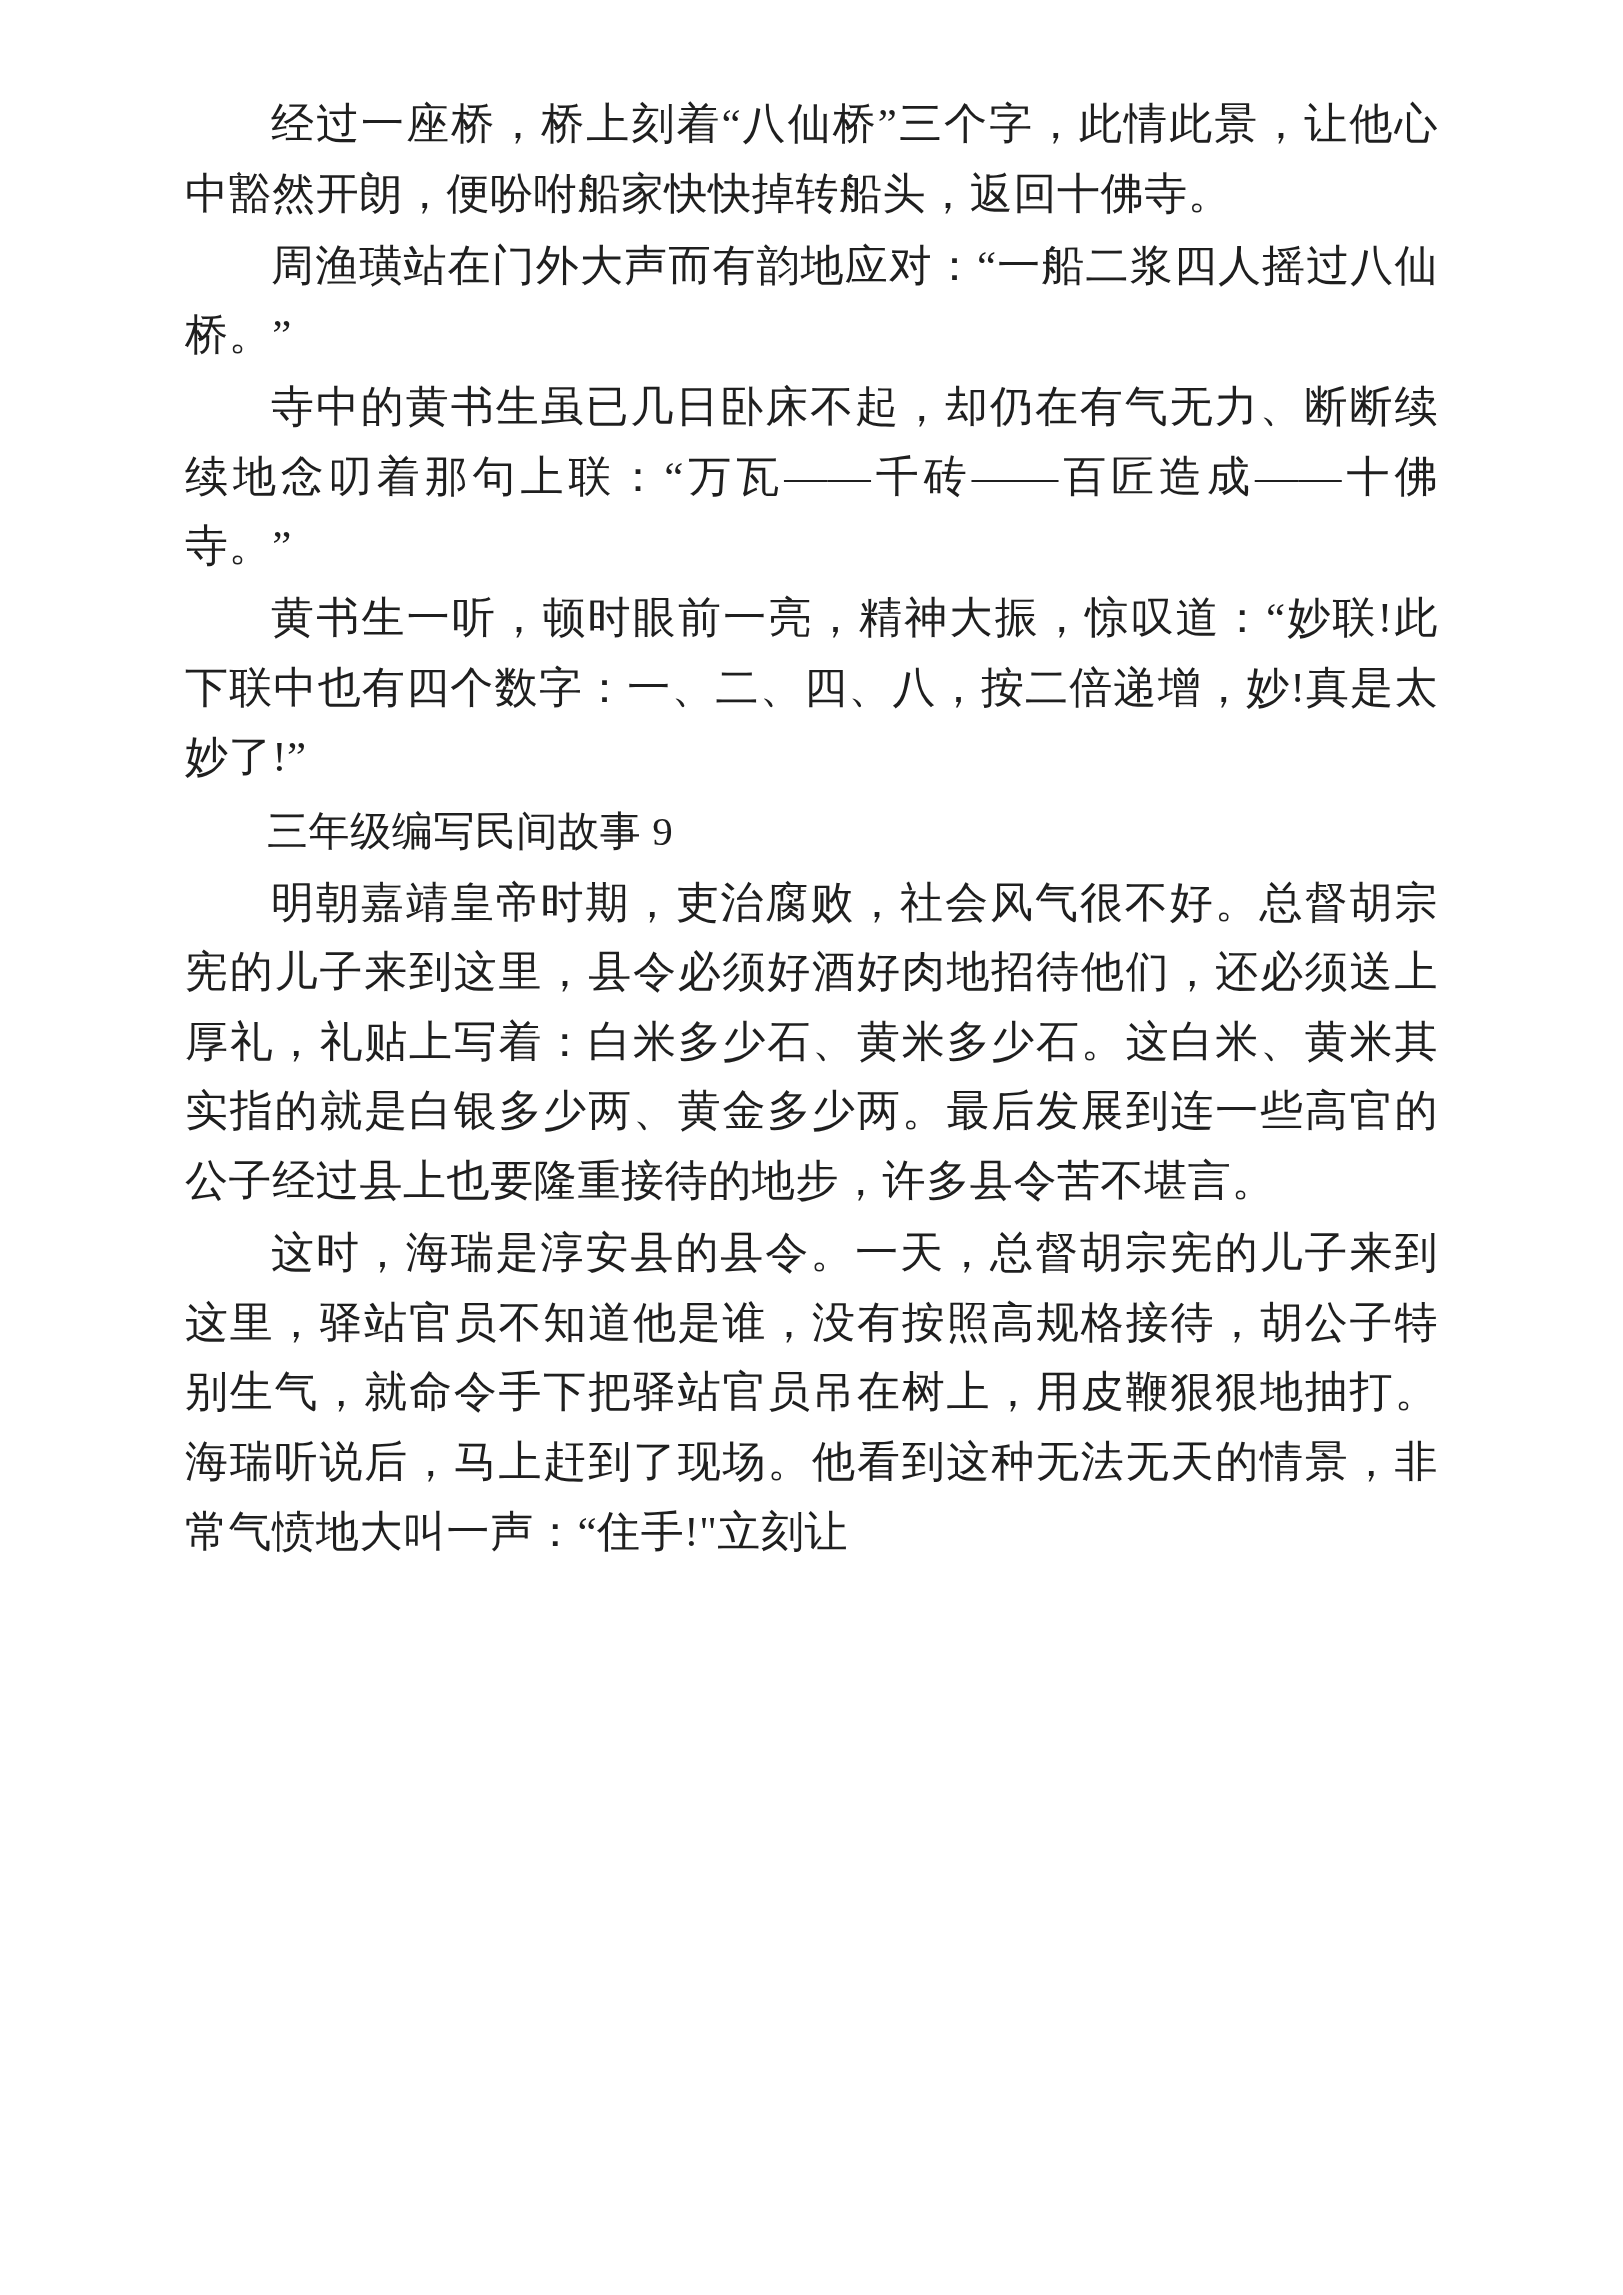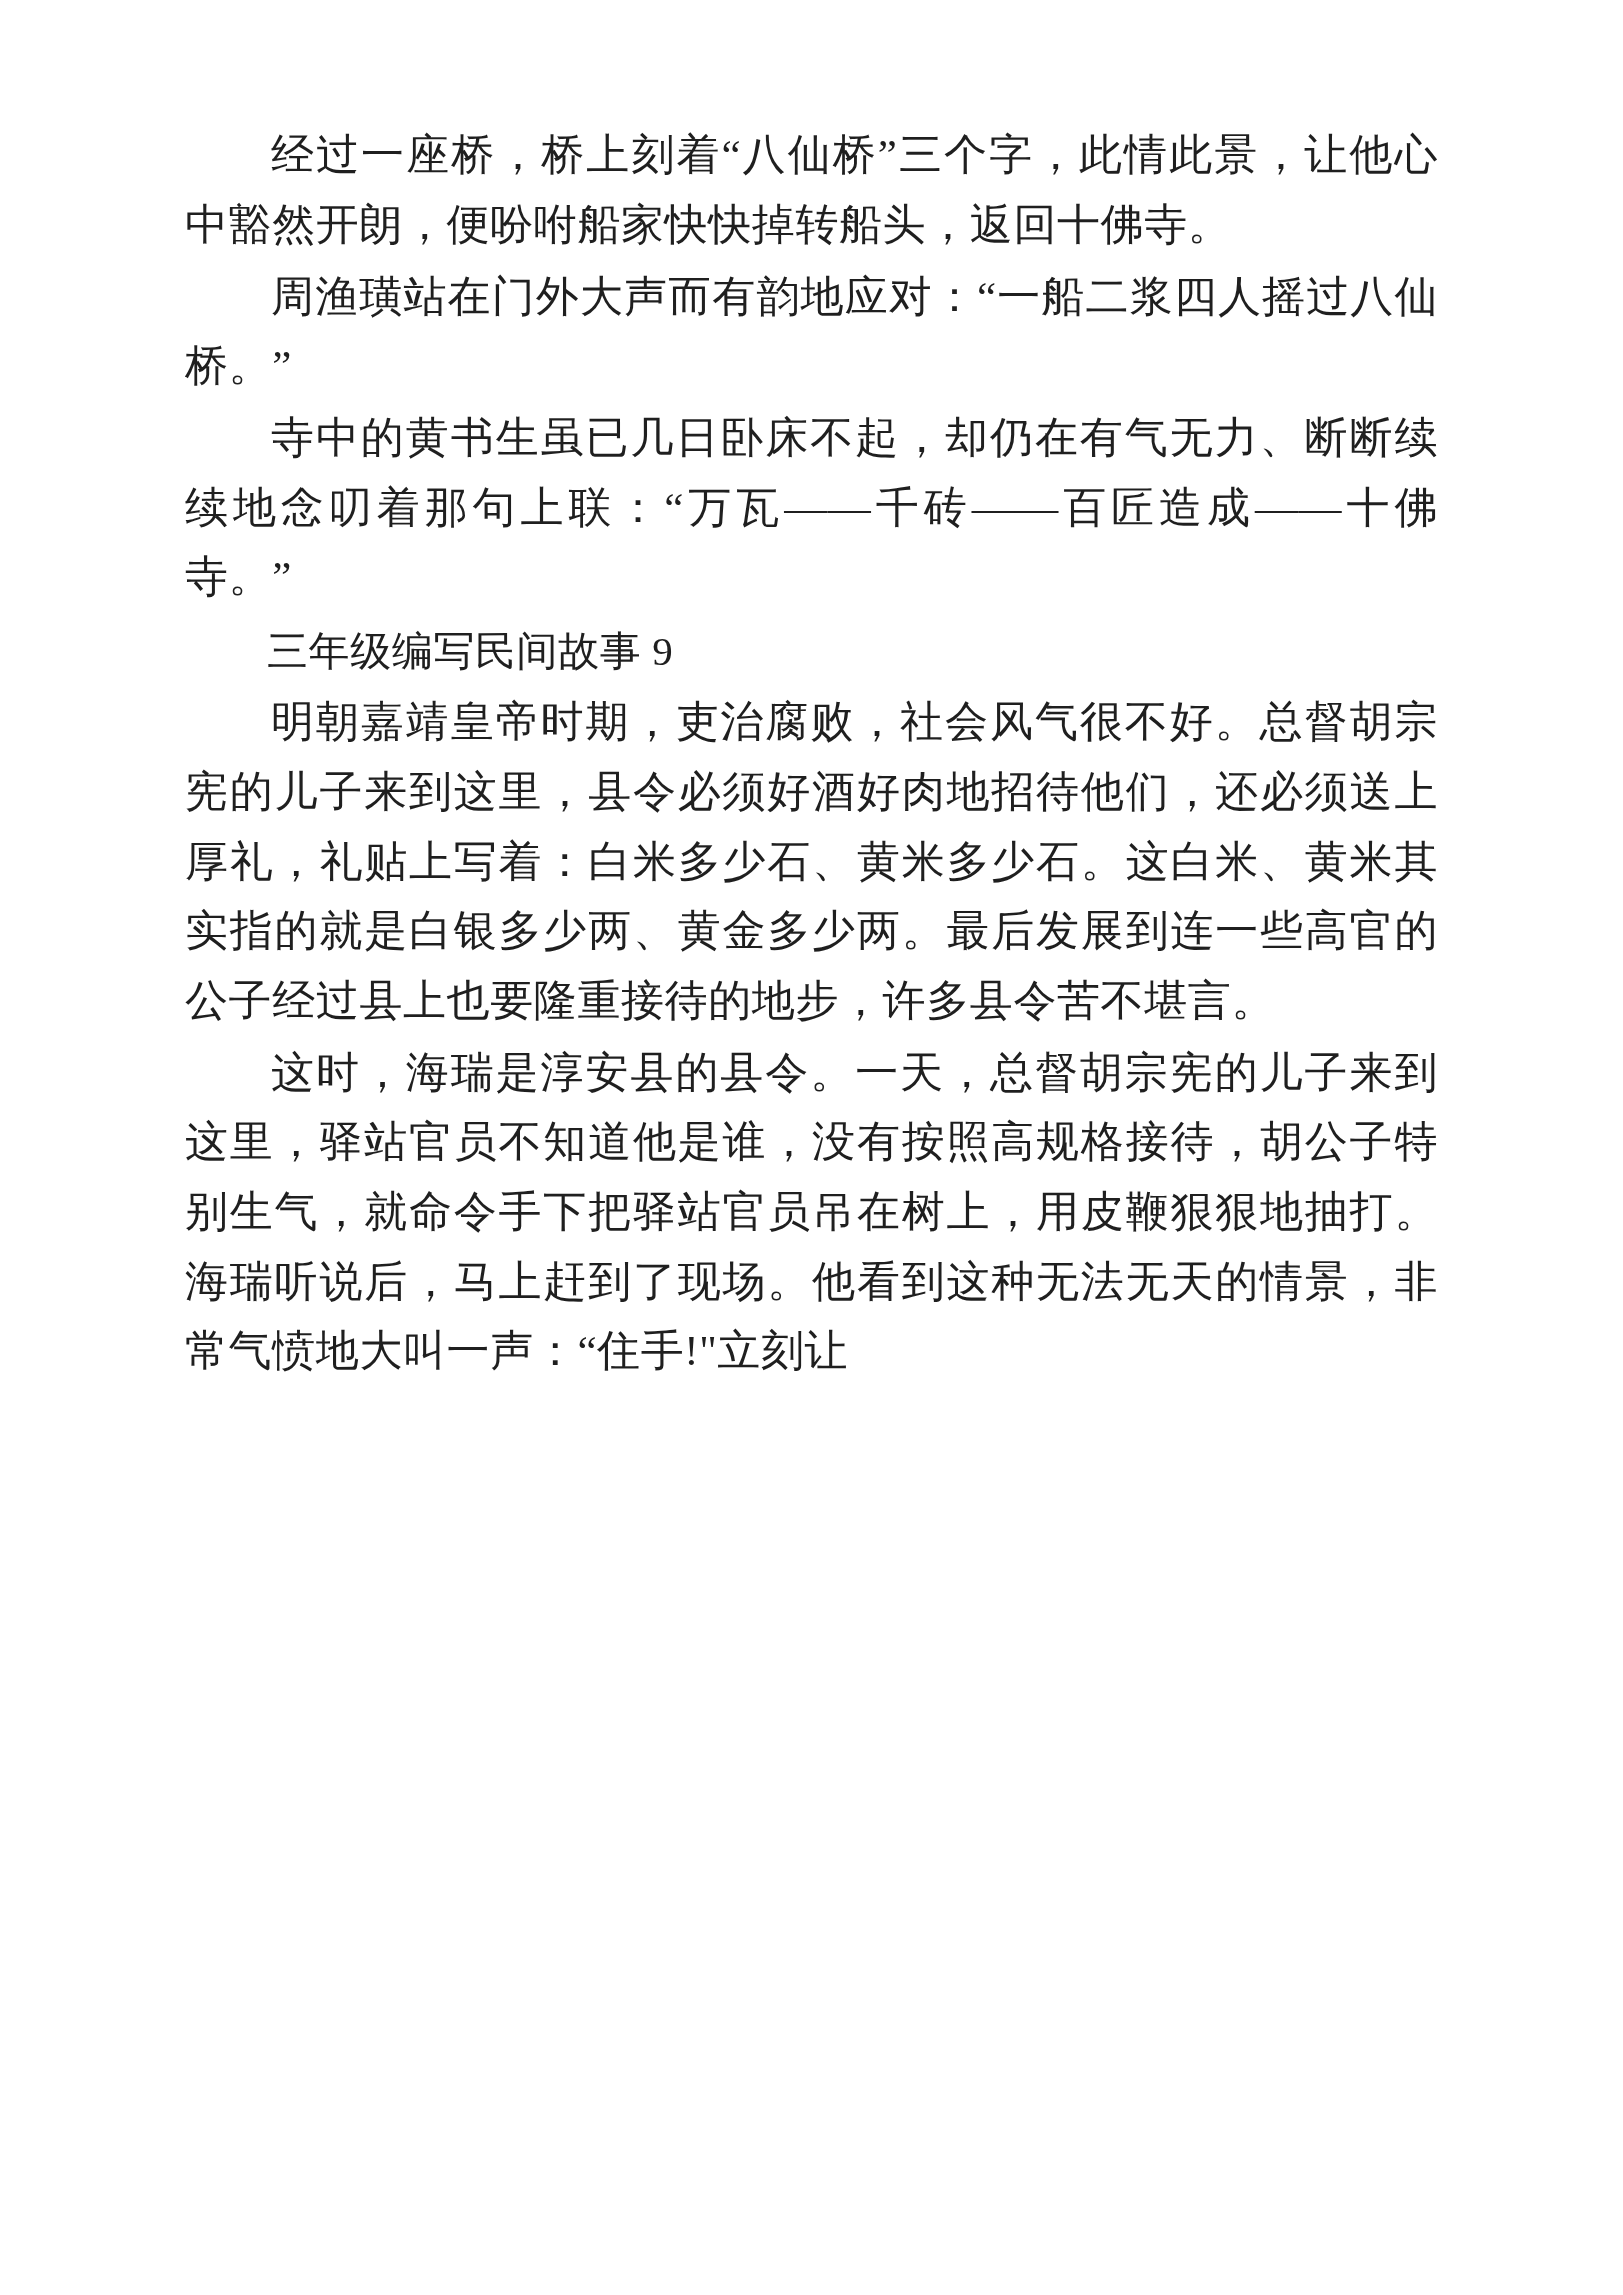--- a/index.html
+++ b/index.html
@@ -12,21 +12,21 @@
     height: 2295px;
     font-family: "Liberation Serif", "DejaVu Serif", serif;
     color: #1a1a1a;
     position: relative;
     overflow: hidden;
   }
   .page {
     box-sizing: border-box;
     width: 1623px;
     height: 2140px;
-    padding: 120px 185px 112px 185px;
+    padding: 89px 185px 112px 185px;
     background: #ffffff;
     position: relative;
   }
   .doc-body {
     font-size: 43px;
     line-height: 1.62;
     letter-spacing: 0.6px;
     text-align: justify;
     text-justify: inter-ideograph;
     color: #1f1f1f;
@@ -47,20 +47,21 @@
 </style>
 </head>
 <body>
 
 <div class="page">
   <div class="doc-body">
 
     <p class="para">经过一座桥，桥上刻着“八仙桥”三个字，此情此景，让他心中豁然开朗，便吩咐船家快快掉转船头，返回十佛寺。</p>
     <p class="para">周渔璜站在门外大声而有韵地应对：“一船二浆四人摇过八仙桥。”</p>
     <p class="para">寺中的黄书生虽已几日卧床不起，却仍在有气无力、断断续续地念叨着那句上联：“万瓦——千砖——百匠造成——十佛寺。”</p>
+    <p class="para">黄书生一听，顿时眼前一亮，精神大振，惊叹道：“妙联!此下联中也有四个数字：一、二、四、八，按二倍递增，妙!真是太妙了!”</p>
 
     <h2 class="section-title">三年级编写民间故事 9</h2>
 
     <p class="para">明朝嘉靖皇帝时期，吏治腐败，社会风气很不好。总督胡宗宪的儿子来到这里，县令必须好酒好肉地招待他们，还必须送上厚礼，礼贴上写着：白米多少石、黄米多少石。这白米、黄米其实指的就是白银多少两、黄金多少两。最后发展到连一些高官的公子经过县上也要隆重接待的地步，许多县令苦不堪言。</p>
     <p class="para">这时，海瑞是淳安县的县令。一天，总督胡宗宪的儿子来到这里，驿站官员不知道他是谁，没有按照高规格接待，胡公子特别生气，就命令手下把驿站官员吊在树上，用皮鞭狠狠地抽打。海瑞听说后，马上赶到了现场。他看到这种无法无天的情景，非常气愤地大叫一声：“住手!"立刻让</p>
 
   </div>
 </div>
 
 

